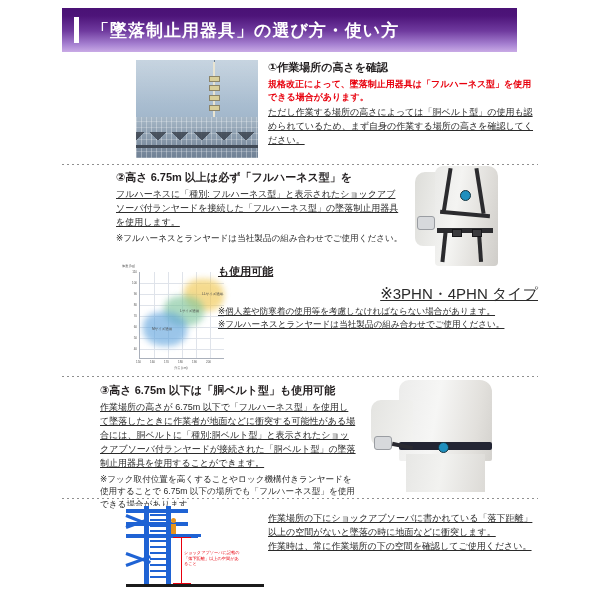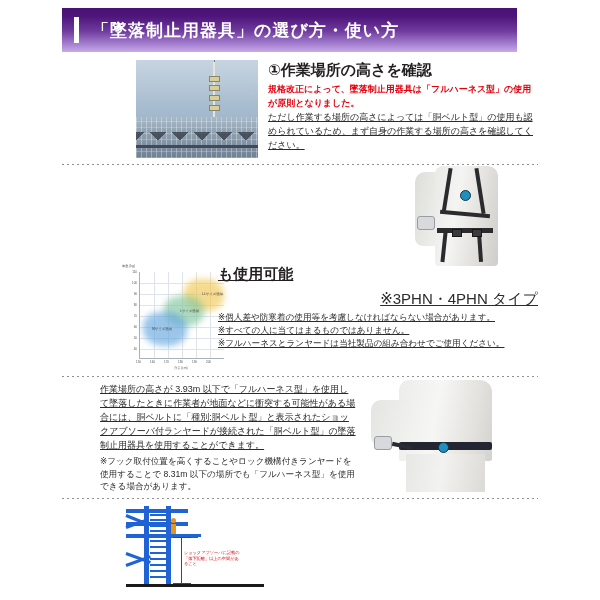--- a/index.html
+++ b/index.html
@@ -22,21 +22,21 @@
   .banner-bar{
     width:5px;height:26px;background:#ffffff;margin-left:12px;margin-right:13px;flex:none;
   }
   .banner-title{
     color:#ffffff;font-size:17px;font-weight:bold;letter-spacing:1px;
     white-space:nowrap;
   }
 
   
   .section{position:absolute;}
-  .sec-head{font-size:15px;font-weight:bold;color:#231f20;margin:0 0 3px 0;line-height:1.35;}
+  .sec-head{font-size:11px;font-weight:bold;color:#231f20;margin:0 0 3px 0;line-height:1.35;}
   .sec-body{font-size:9px;color:#2b2b2b;line-height:1.55;margin:0;text-decoration:underline;}
   .sec-red{font-size:9px;color:#e8000d;font-weight:bold;line-height:1.5;margin:0 0 1px 0;}
   .note{font-size:8.6px;color:#2b2b2b;line-height:1.5;margin:2px 0 0 0;}
 
   
   .sep{
     position:absolute;left:62px;width:476px;height:1px;
     background-image:repeating-linear-gradient(90deg,#8f8f8f 0 2px,transparent 2px 5px);
   }
 
@@ -129,26 +129,31 @@
     <div class="crane-seg" style="top:36%;"></div>
     <div class="crane-seg" style="top:46%;"></div>
     <div class="bld"></div>
     <div class="bld-mesh"></div>
     <div class="zig"></div>
     <div class="deck"></div>
   </div>
 
   <div class="section" style="left:268px;top:60px;width:268px;">
     <p class="sec-head">①作業場所の高さを確認</p>
-    <p class="sec-red">規格改正によって、墜落制止用器具は「フルハーネス型」の使用が原則となりました。</p>
+    <p class="sec-red">規格改正によって、墜落制止用器具は「フルハーネス型」を使用できる場合があります。</p>
     <p class="sec-body">ただし作業する場所の高さによっては「胴ベルト型」の使用も認められているため、まず自身の作業する場所の高さを確認してください。</p>
   </div>
 
   <div class="sep" style="top:164px;"></div>
 
+  <div class="section" style="left:116px;top:170px;width:288px;">
+    <p class="sec-head">②高さ 6.75m 以上は必ず「フルハーネス型」を</p>
+    <p class="sec-body">フルハーネスに「種別: フルハーネス型」と表示されたショックアブソーバ付ランヤードを接続した「フルハーネス型」の墜落制止用器具を使用します。</p>
+    <p class="note">※フルハーネスとランヤードは当社製品の組み合わせでご使用ください。</p>
+  </div>
 
   <div class="photo ph-harness" style="left:412px;top:166px;width:126px;height:100px;">
     <div class="arm"></div>
     <div class="torso"></div>
     <div class="strap" style="left:26%;top:2%;width:4px;height:46%;transform:rotate(9deg);"></div>
     <div class="strap" style="left:52%;top:2%;width:4px;height:46%;transform:rotate(-9deg);"></div>
     <div class="strap" style="left:22%;top:46%;width:40%;height:4px;transform:rotate(5deg);"></div>
     <div class="strap" style="left:20%;top:62%;width:44%;height:5px;"></div>
     <div class="strap" style="left:24%;top:66%;width:4px;height:30%;transform:rotate(6deg);"></div>
     <div class="strap" style="left:52%;top:66%;width:4px;height:30%;transform:rotate(-4deg);"></div>
@@ -199,29 +204,29 @@
     <div class="tick-x" style="left:42px;top:96px;">170</div>
     <div class="tick-x" style="left:56px;top:96px;">180</div>
     <div class="tick-x" style="left:70px;top:96px;">190</div>
     <div class="tick-x" style="left:84px;top:96px;">200</div>
   </div>
 
   <div class="section" style="left:218px;top:264px;width:320px;">
     <p class="sec-head" style="text-decoration:underline;">も使用可能</p>
     <p class="sec-body" style="font-size:15px;text-align:right;">※3PHN・4PHN タイプ</p>
     <p class="sec-body" style="font-size:8.6px;">※個人差や防寒着の使用等を考慮しなければならない場合があります。</p>
-    <p class="sec-body" style="font-size:8.6px;">※すべての人に当てはまるものではありません。</p>
     <p class="sec-body" style="font-size:8.6px;">※フルハーネスとランヤードは当社製品の組み合わせでご使用ください。</p>
   </div>
 
   <div class="sep" style="top:376px;"></div>
 
   <div class="section" style="left:100px;top:383px;width:256px;">
-    <p class="sec-body">作業場所の高さが 3.93m 以下で「フルハーネス型」を使用して墜落したときに作業者が地面などに衝突する可能性がある場合には、胴ベルトに「種別:胴ベルト型」と表示されたショックアブソーバ付ランヤードが接続された「胴ベルト型」の墜落制止用器具を使用することができます。</p>
-    <p class="note">※フック取付位置を高くすることやロック機構付きランヤードを使用することで 8.31m 以下の場所でも「フルハーネス型」を使用できる場合があります。</p>
+    <p class="sec-head">③高さ 6.75m 以下は「胴ベルト型」も使用可能</p>
+    <p class="sec-body">作業場所の高さが 6.75m 以下で「フルハーネス型」を使用して墜落したときに作業者が地面などに衝突する可能性がある場合には、胴ベルトに「種別:胴ベルト型」と表示されたショックアブソーバ付ランヤードが接続された「胴ベルト型」の墜落制止用器具を使用することができます。</p>
+    <p class="note">※フック取付位置を高くすることやロック機構付きランヤードを使用することで 6.75m 以下の場所でも「フルハーネス型」を使用できる場合があります。</p>
   </div>
 
   <div class="photo ph-belt" style="left:360px;top:380px;width:178px;height:112px;">
     <div class="belt-torso"></div>
     <div class="belt-legs"></div>
     <div style="position:absolute;left:6%;top:18%;width:24%;height:42%;background:linear-gradient(105deg,#e4e4e1,#f3f3f1);border-radius:10px 4px 8px 10px;"></div>
     <div class="belt-band" style="left:22%;top:55%;width:52%;height:8px;"></div>
     <div class="ring" style="left:44%;top:55.5%;"></div>
     <div class="hook" style="left:8%;top:50%;"></div>
     <div style="position:absolute;left:18%;top:57%;width:12%;height:4px;background:#2a2a31;transform:rotate(12deg);"></div>
@@ -258,15 +263,17 @@
     <div class="dim-cap" style="left:47px;top:31px;width:18px;height:1.4px;"></div>
     <div class="dim-line" style="left:55px;top:31px;width:1.4px;height:47px;"></div>
     <div class="dim-cap" style="left:47px;top:77px;width:18px;height:1.4px;"></div>
 
     <div class="dim-text" style="left:58px;top:44px;width:56px;">ショックアブソーバに記載の「落下距離」以上の空間があること</div>
 
     <div class="sc-ground" style="left:0;top:78px;width:138px;height:2.5px;"></div>
   </div>
 
   <div class="section" style="left:268px;top:512px;width:270px;">
+    <p class="sec-body" style="white-space:pre-line;">作業場所の下にショックアブソーバに書かれている「落下距離」以上の空間がないと墜落の時に地面などに衝突します。
+作業時は、常に作業場所の下の空間を確認してご使用ください。</p>
   </div>
 
 </div>
 
 </body></html>

